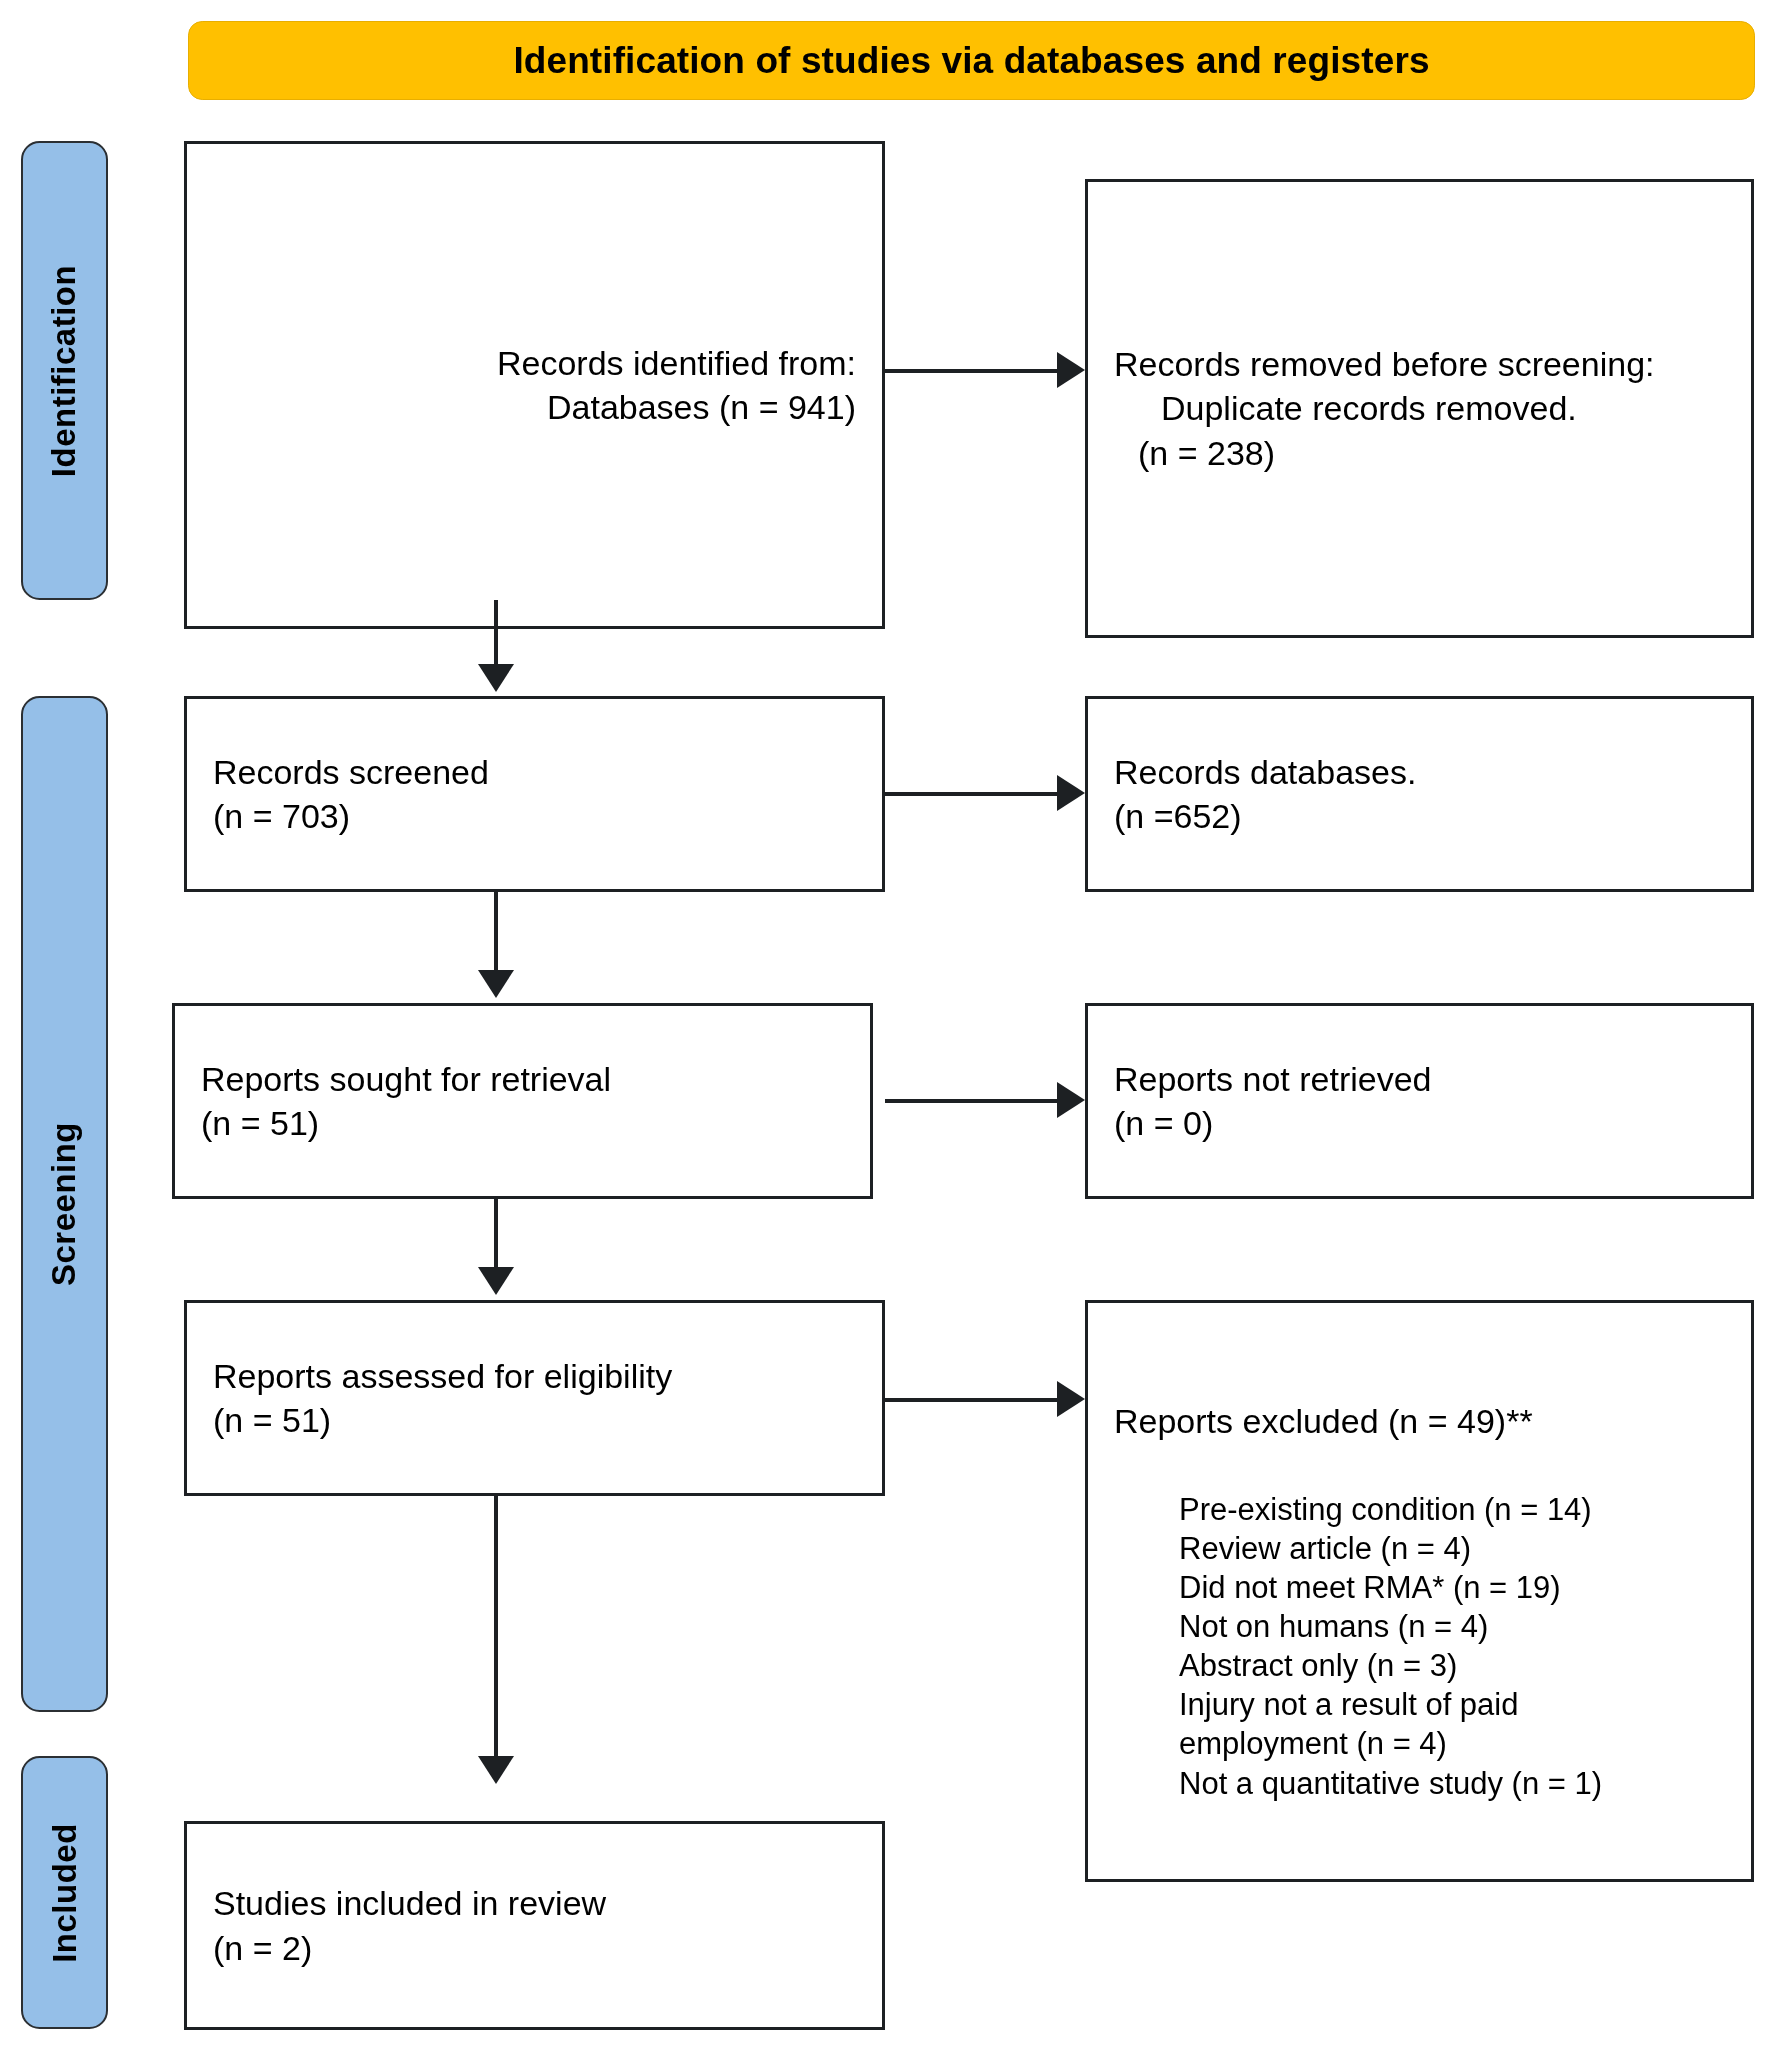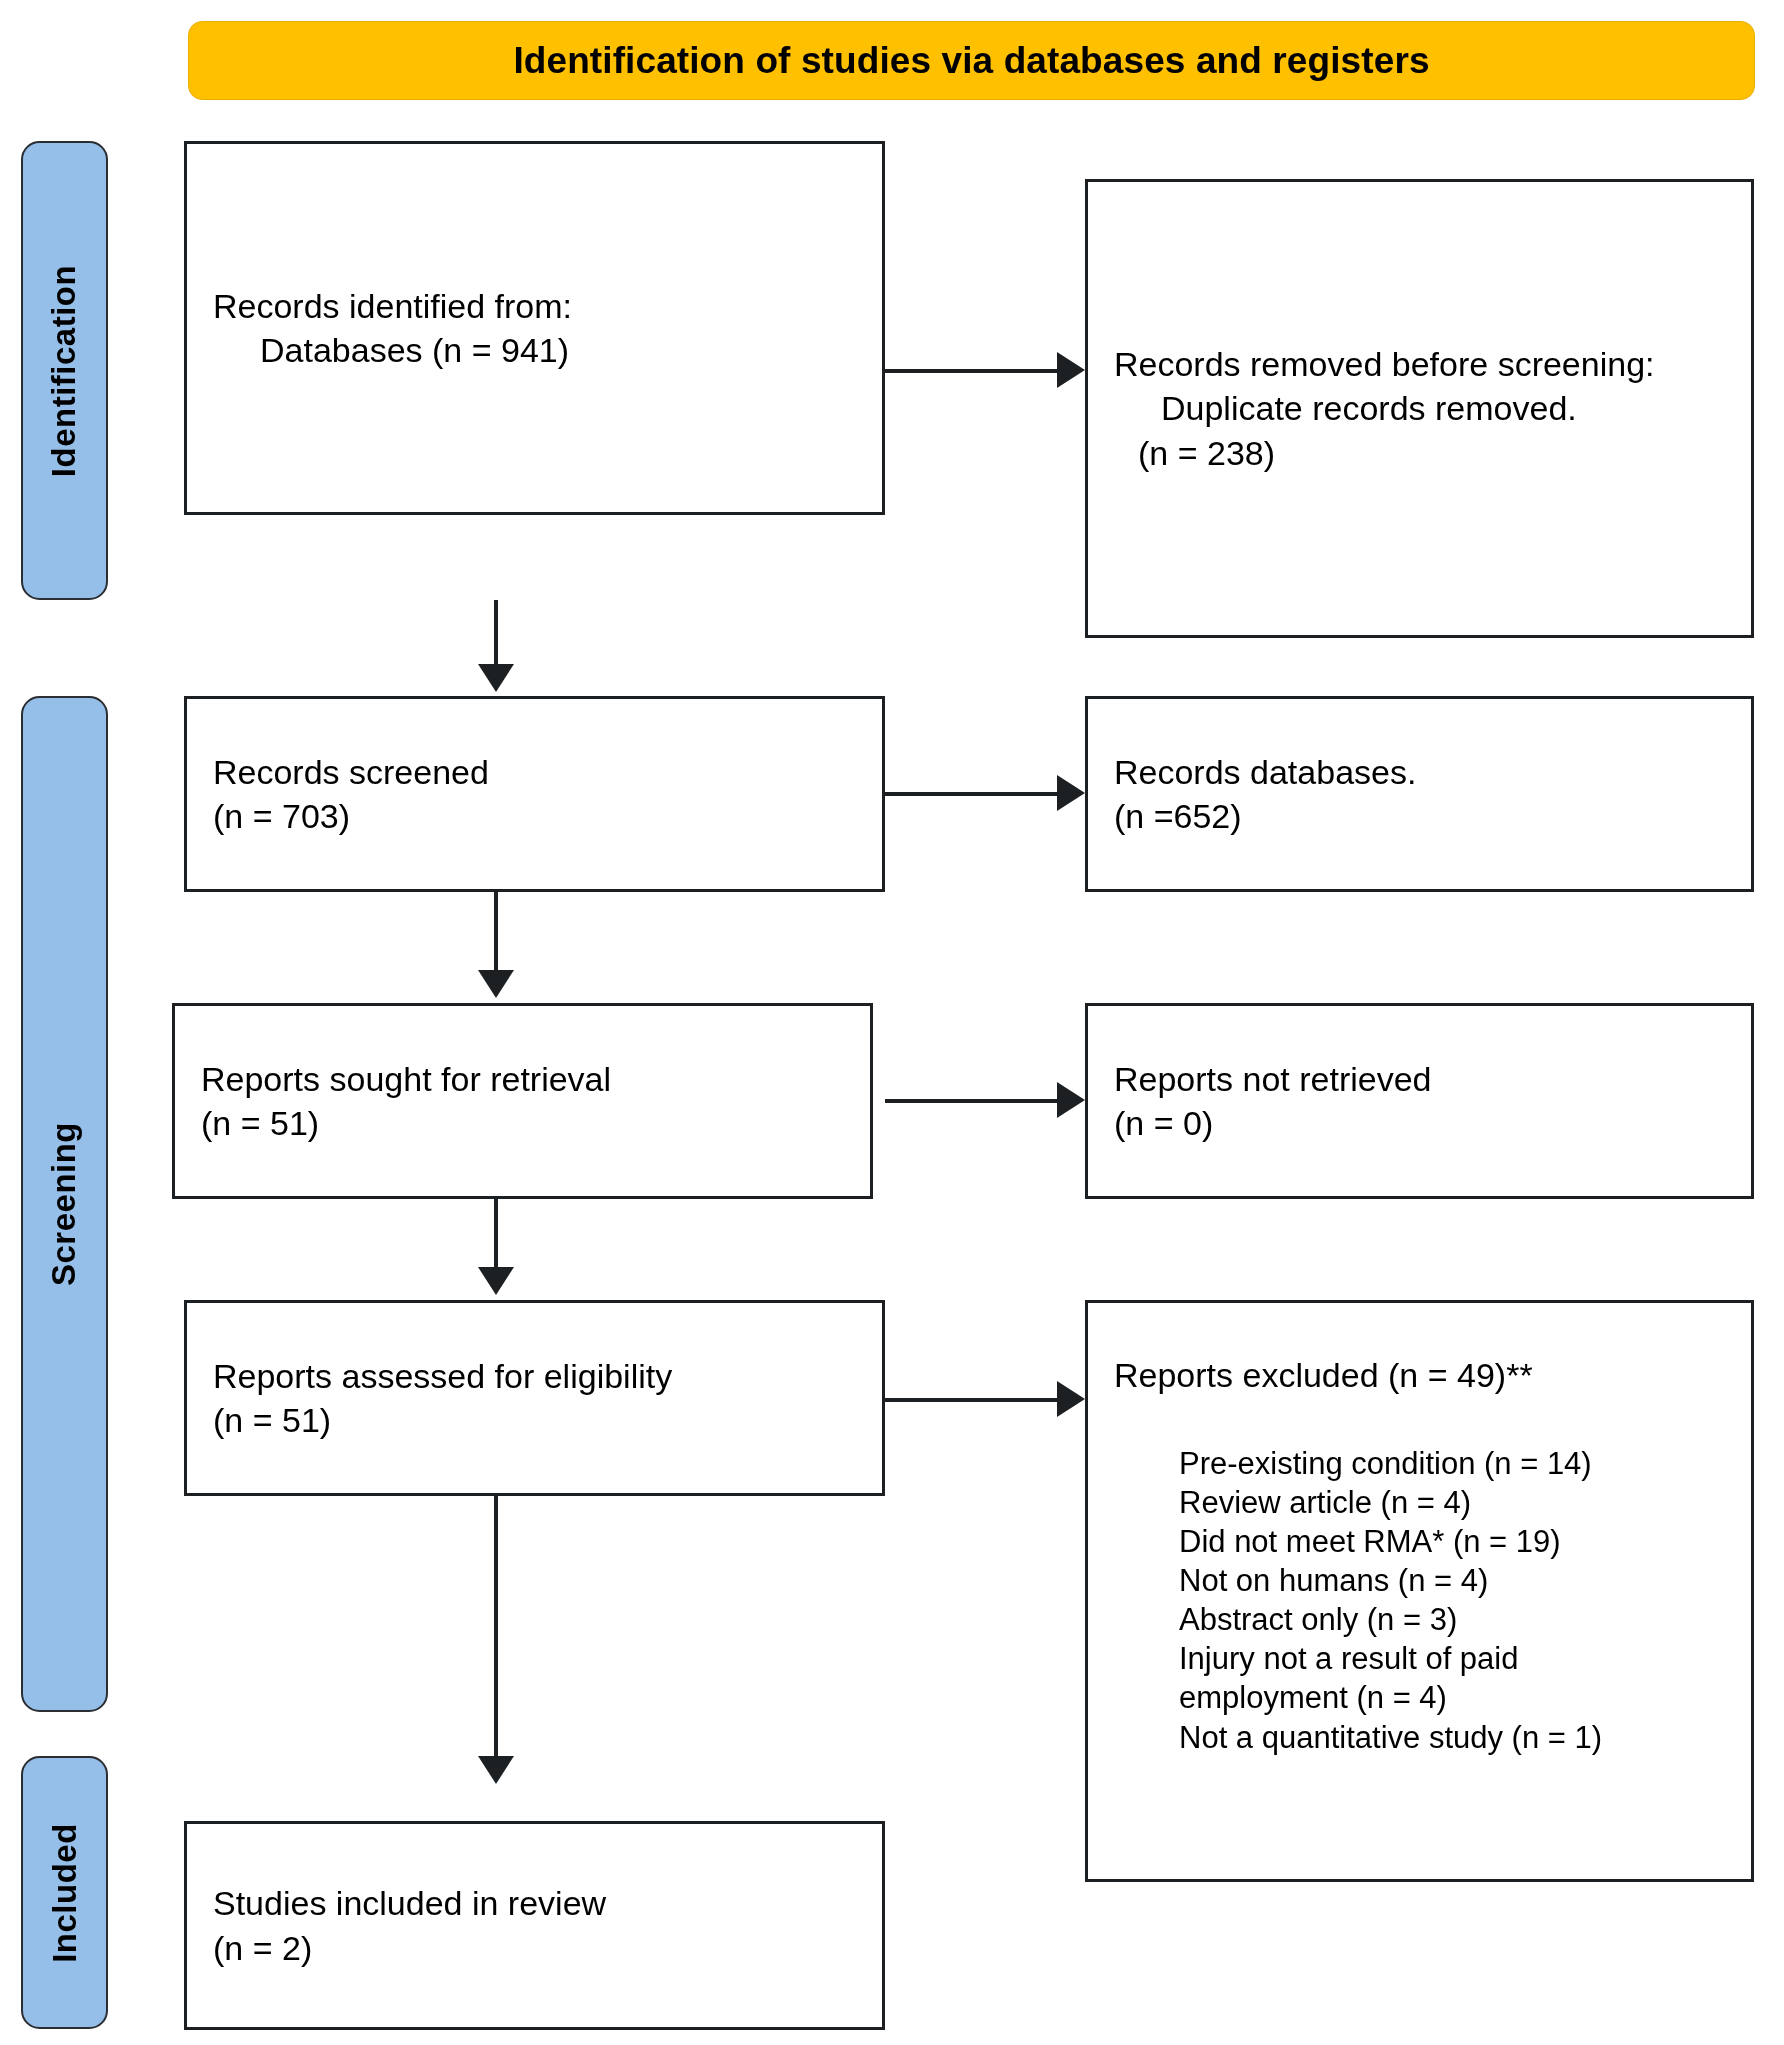--- a/index.html
+++ b/index.html
@@ -78,32 +78,32 @@
   .fbox .line {
     font-size: 34px;
     line-height: 1.30;
     color: #000000;
     white-space: pre-wrap;
   }
   .fbox .line.indent1 { padding-left: 47px; }
   .fbox .line.indent2 { padding-left: 24px; }
 
   
-  #box-identified     { left: 184px;  top: 141px;  width: 701px; height: 374px; }
+  #box-identified     { left: 184px;  top: 141px;  width: 701px; height: 488px; align-items: flex-end; }
   #box-removed        { left: 1085px; top: 141px;  width: 669px; height: 459px; margin-top: 38px; }
   #box-screened       { left: 184px;  top: 696px; width: 701px; height: 196px; }
   #box-excluded       { left: 1085px; top: 696px; width: 669px; height: 196px; }
   #box-sought         { left: 172px;  top: 1003px; width: 701px; height: 196px; }
   #box-not-retrieved  { left: 1085px; top: 1003px; width: 669px; height: 196px; }
   #box-assessed       { left: 184px;  top: 1300px; width: 701px; height: 196px; }
   #box-reports-excl   { left: 1085px; top: 1300px; width: 669px; height: 582px; }
   #box-included       { left: 184px;  top: 1821px; width: 701px; height: 209px; }
 
   
-  #box-reports-excl { justify-content: flex-start; padding-top: 50px; }
+  #box-reports-excl { justify-content: flex-start; padding-top: 96px; }
   #box-reports-excl .heading { font-size: 34px; color: #000; line-height: 1.3; }
   #box-reports-excl .reasons { margin-top: 47px; padding-left: 65px; }
   #box-reports-excl .reasons .line { font-size: 31px; line-height: 1.26; }
 
   
   .conn { position: absolute; background: #1d2023; }
   .conn-h { height: 3.8px; }
   .conn-v { width: 3.8px; }
   .arrow-right {
     position: absolute;

